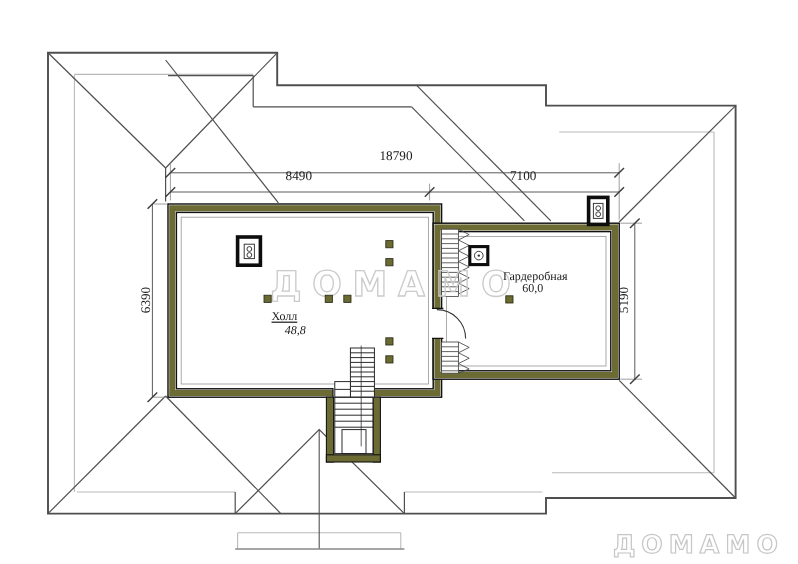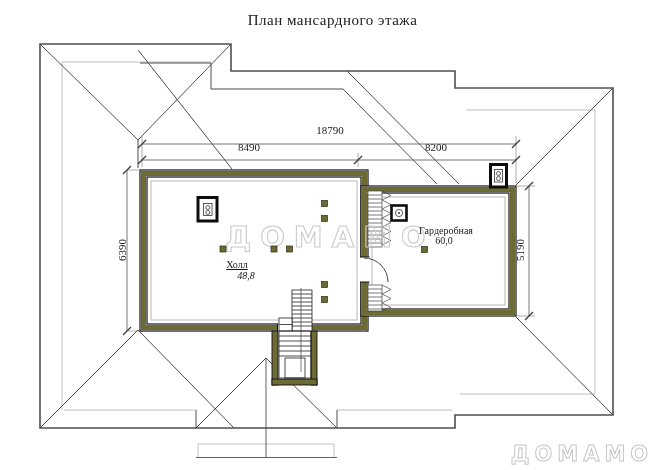--- a/index.html
+++ b/index.html
@@ -172,27 +172,26 @@
       <rect x="321.5" y="200.5" width="6" height="6"></rect>
       <rect x="321.5" y="215.5" width="6" height="6"></rect>
       <rect x="321.5" y="281.5" width="6" height="6"></rect>
       <rect x="321.5" y="296.5" width="6" height="6"></rect>
       <rect x="421.5" y="246.5" width="6" height="6"></rect>
     </g>
 
     <text x="582" y="461" text-anchor="middle" font-family="DejaVu Sans, sans-serif" font-weight="bold" font-size="21" letter-spacing="5" fill="none" stroke="#c6c6c6" stroke-width="1">ДОМАМО</text>
   </svg>
 
-  <div class="label title" style="left:0;top:13px;width:665px;">План мансардного этажа</div>
 
   <div class="label dim" style="left:300px;top:125px;width:60px;">18790</div>
 
   <div class="label dim" style="left:219px;top:142px;width:60px;">8490</div>
 
-  <div class="label dim" style="left:406px;top:142px;width:60px;">8200</div>
+  <div class="label dim" style="left:406px;top:142px;width:60px;">7100</div>
 
   <div class="label dim rot" style="left:93px;top:244px;width:60px;height:12px;">6390</div>
 
   <div class="label dim rot" style="left:491px;top:244px;width:60px;height:12px;">5190</div>
 
   <div class="label room" style="left:197px;top:260px;width:80px;text-decoration:underline;">Холл</div>
   <div class="label room" style="left:206px;top:271px;width:80px;font-style:italic;">48,8</div>
 
   <div class="label room" style="left:396px;top:226px;width:100px;">Гардеробная</div>
   <div class="label room" style="left:394px;top:236px;width:100px;">60,0</div>

